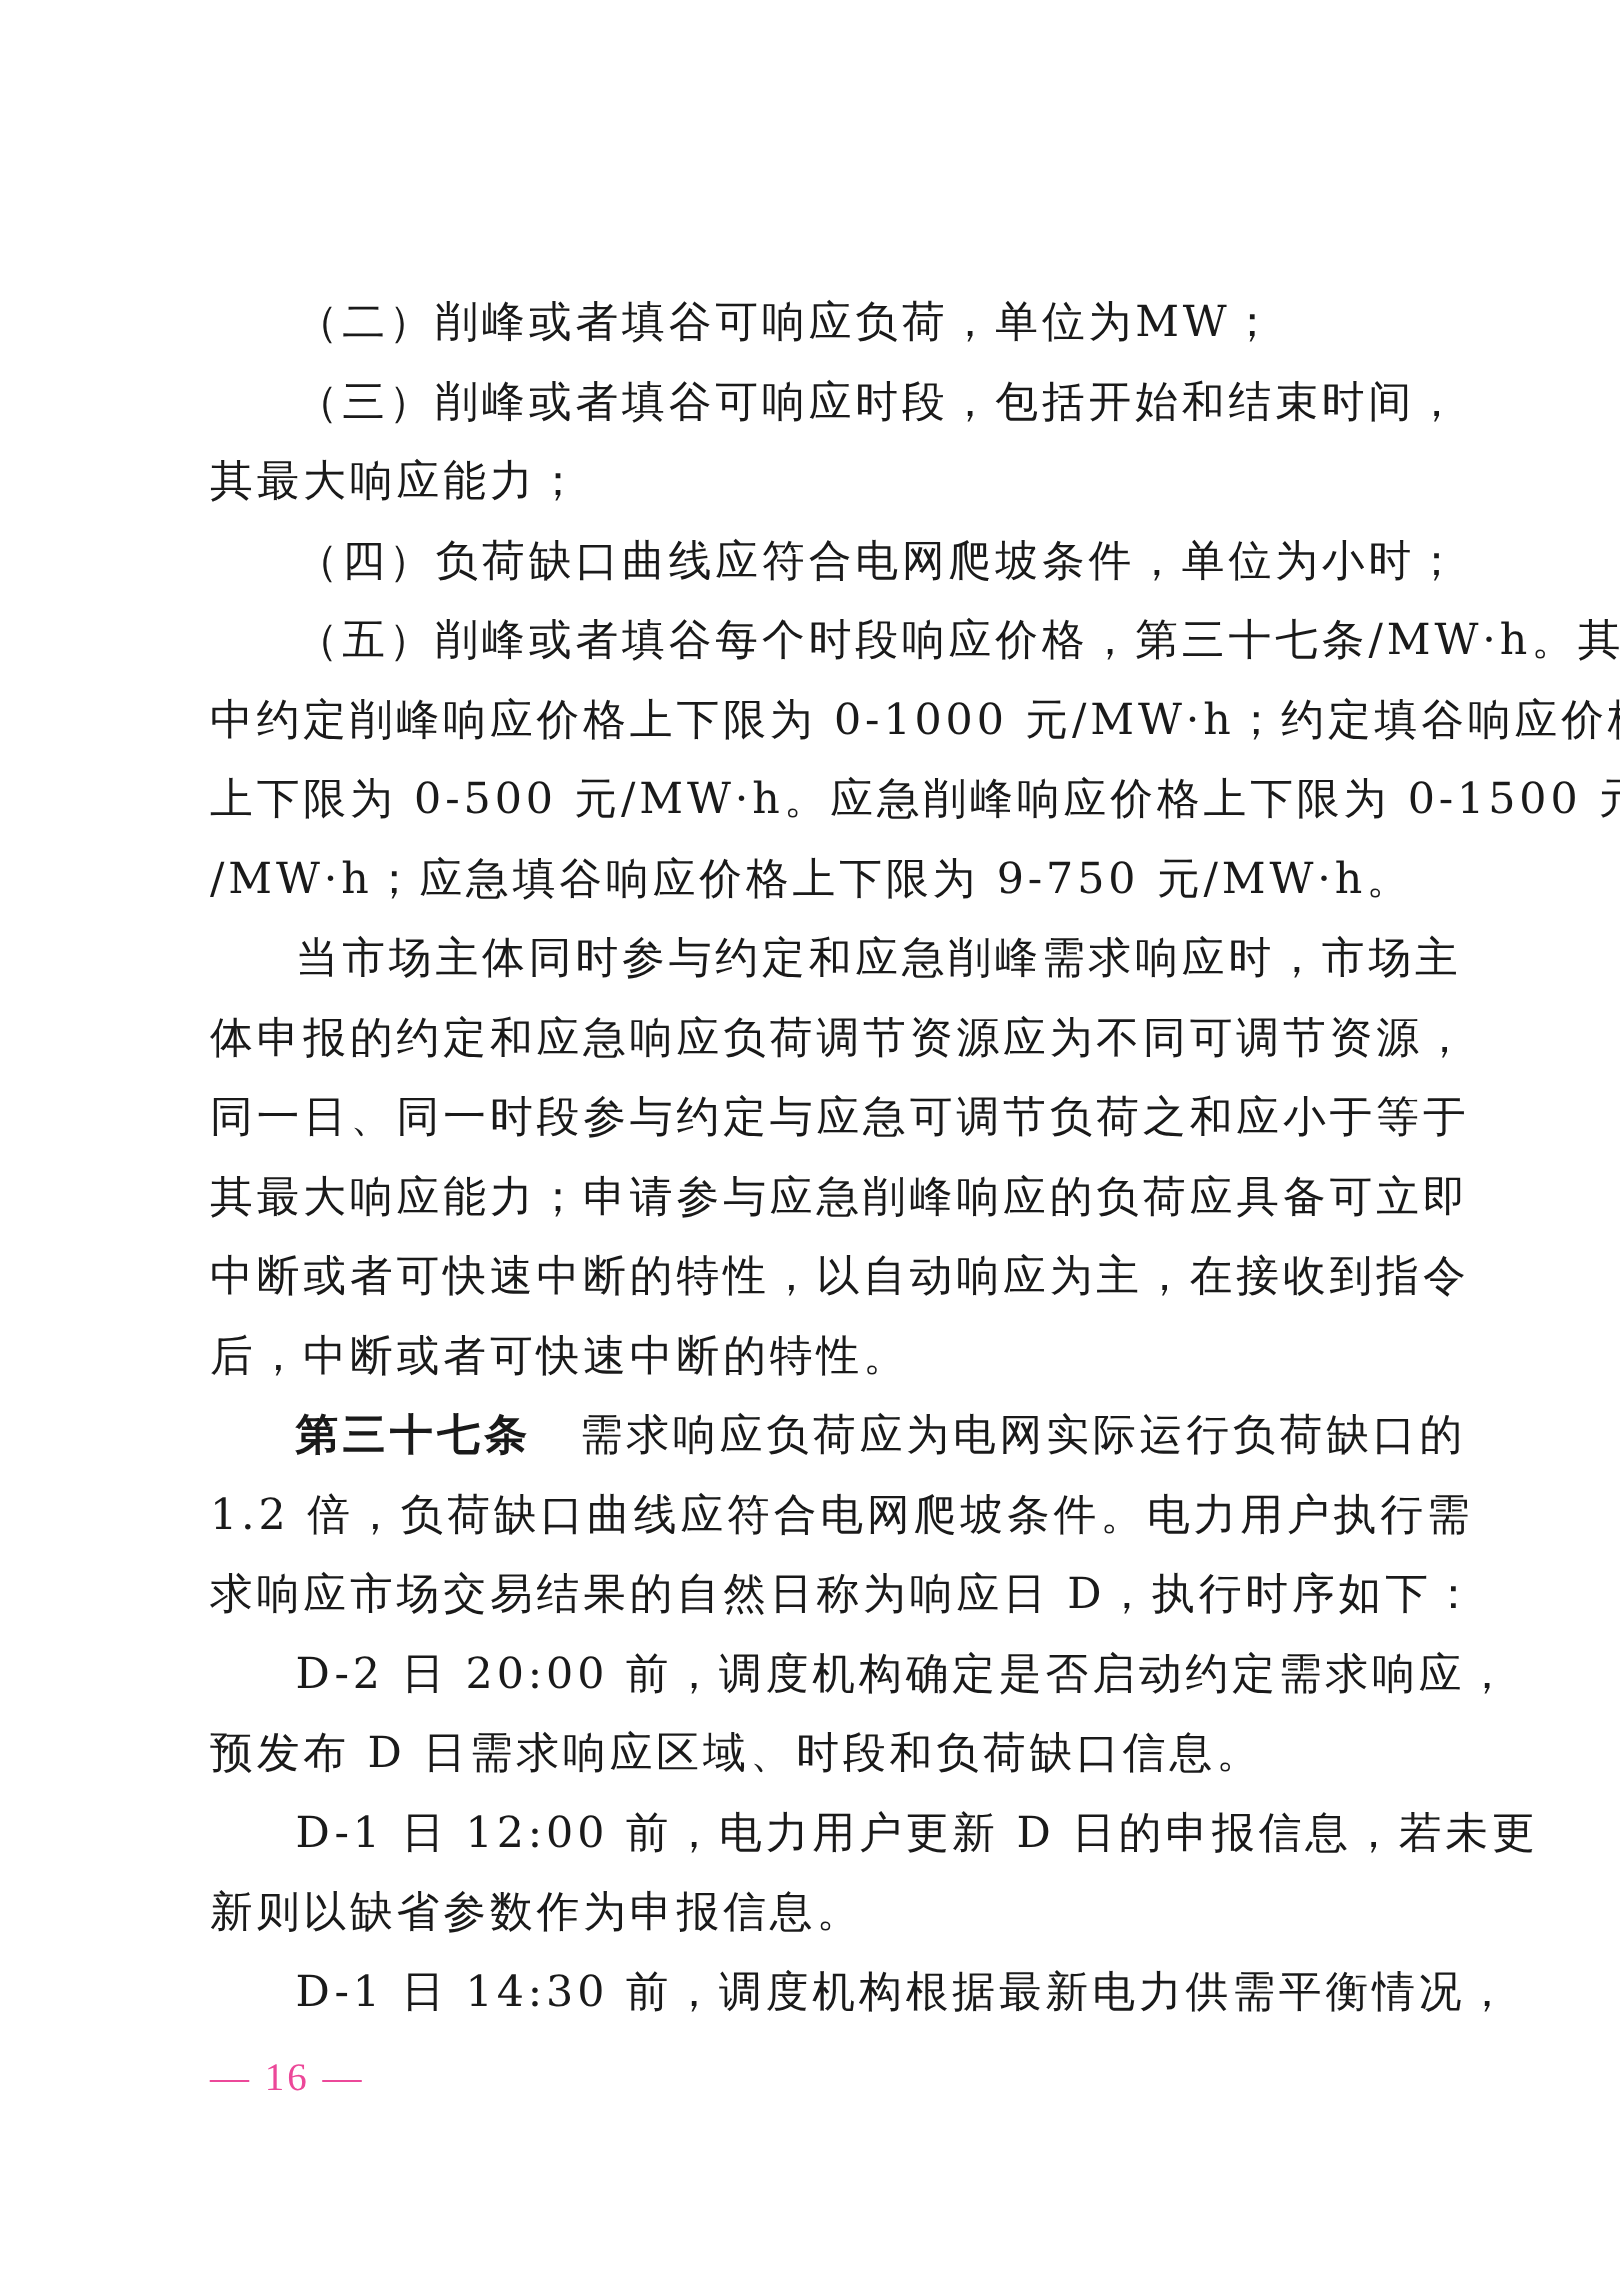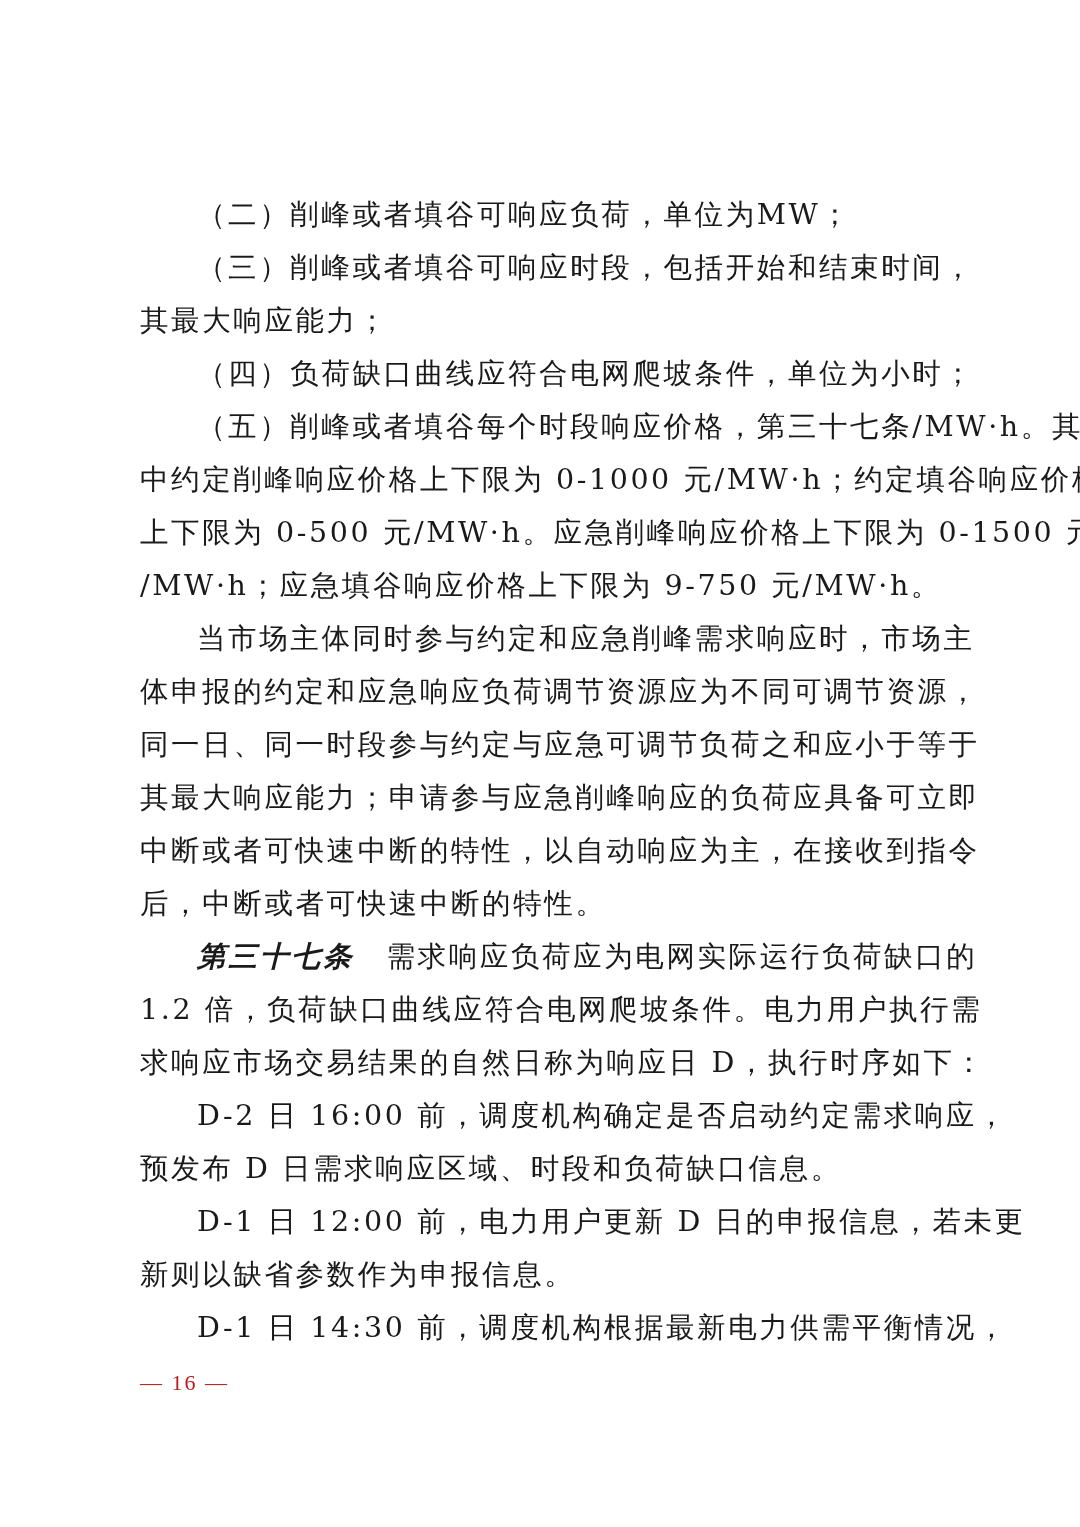--- a/index.html
+++ b/index.html
@@ -24,28 +24,28 @@
     .line {
       position: absolute;
       left: 0;
       height: 40px;
       font-size: 28.5px;
       line-height: 40px;
       white-space: nowrap;
       letter-spacing: 2.6px;
     }
     .indent { left: 57px; }
-    .bold { font-weight: bold; font-family: "DejaVu Sans", "Liberation Sans", sans-serif; letter-spacing: 3px; font-style: italic; }
+    .bold { font-weight: bold; font-family: "DejaVu Sans", "Liberation Sans", sans-serif; letter-spacing: 3px; }
     .pagenum {
       position: absolute;
       left: 140px;
       top: 1370px;
-      font-size: 22px;
+      font-size: 26px;
       font-family: "Liberation Serif", "DejaVu Serif", serif;
-      color: #b91c1c;
+      color: #ec4899;
       letter-spacing: 2px;
     }
   </style>
 </head>
 <body>
 
 <div class="page">
   <div class="line indent" style="top:0px">（二）削峰或者填谷可响应负荷，单位为MW；</div>
   <div class="line indent" style="top:53px">（三）削峰或者填谷可响应时段，包括开始和结束时间，</div>
   <div class="line" style="top:106px">其最大响应能力；</div>
@@ -58,20 +58,20 @@
   <div class="line" style="top:477px">体申报的约定和应急响应负荷调节资源应为不同可调节资源，</div>
   <div class="line" style="top:530px">同一日、同一时段参与约定与应急可调节负荷之和应小于等于</div>
   <div class="line" style="top:583px">其最大响应能力；申请参与应急削峰响应的负荷应具备可立即</div>
   <div class="line" style="top:636px">中断或者可快速中断的特性，以自动响应为主，在接收到指令</div>
   <div class="line" style="top:689px">后，中断或者可快速中断的特性。</div>
   <div class="line indent" style="top:742px">
     <span class="bold">第三十七条</span><span style="display:inline-block;width:32px"></span><span>需求响应负荷应为电网实际运行负荷缺口的</span>
   </div>
   <div class="line" style="top:795px">1.2 倍，负荷缺口曲线应符合电网爬坡条件。电力用户执行需</div>
   <div class="line" style="top:848px">求响应市场交易结果的自然日称为响应日 D，执行时序如下：</div>
-  <div class="line indent" style="top:901px">D-2 日 16:00 前，调度机构确定是否启动约定需求响应，</div>
+  <div class="line indent" style="top:901px">D-2 日 20:00 前，调度机构确定是否启动约定需求响应，</div>
   <div class="line" style="top:954px">预发布 D 日需求响应区域、时段和负荷缺口信息。</div>
   <div class="line indent" style="top:1007px">D-1 日 12:00 前，电力用户更新 D 日的申报信息，若未更</div>
   <div class="line" style="top:1060px">新则以缺省参数作为申报信息。</div>
   <div class="line indent" style="top:1113px">D-1 日 14:30 前，调度机构根据最新电力供需平衡情况，</div>
 </div>
 
 <div class="pagenum">— 16 —</div>
 
 </body></html>

